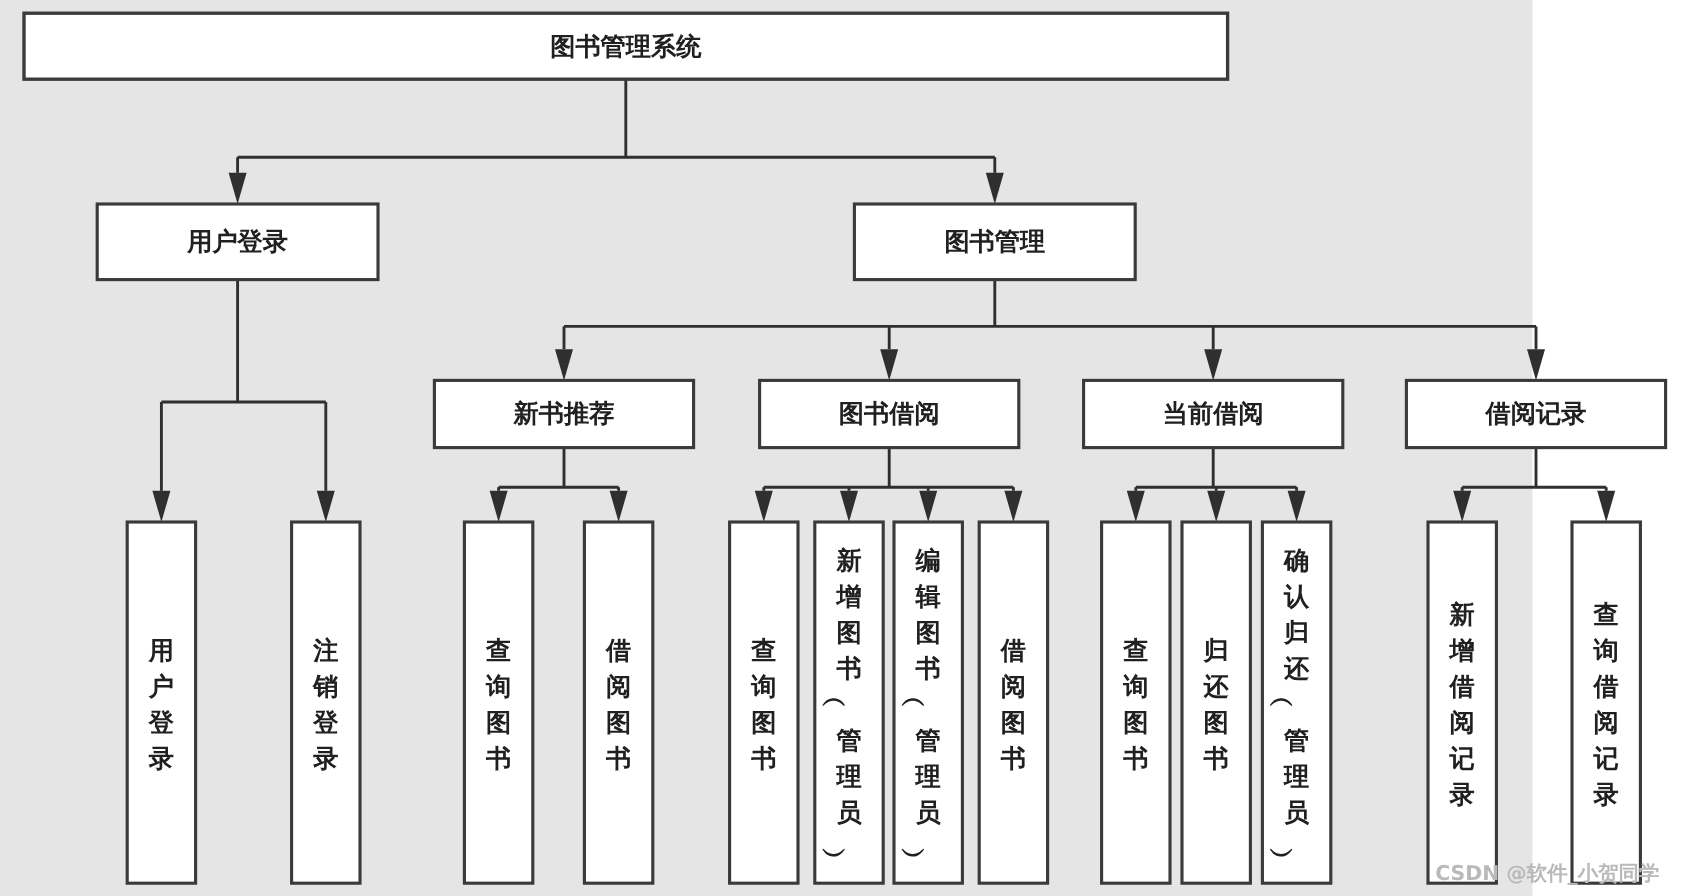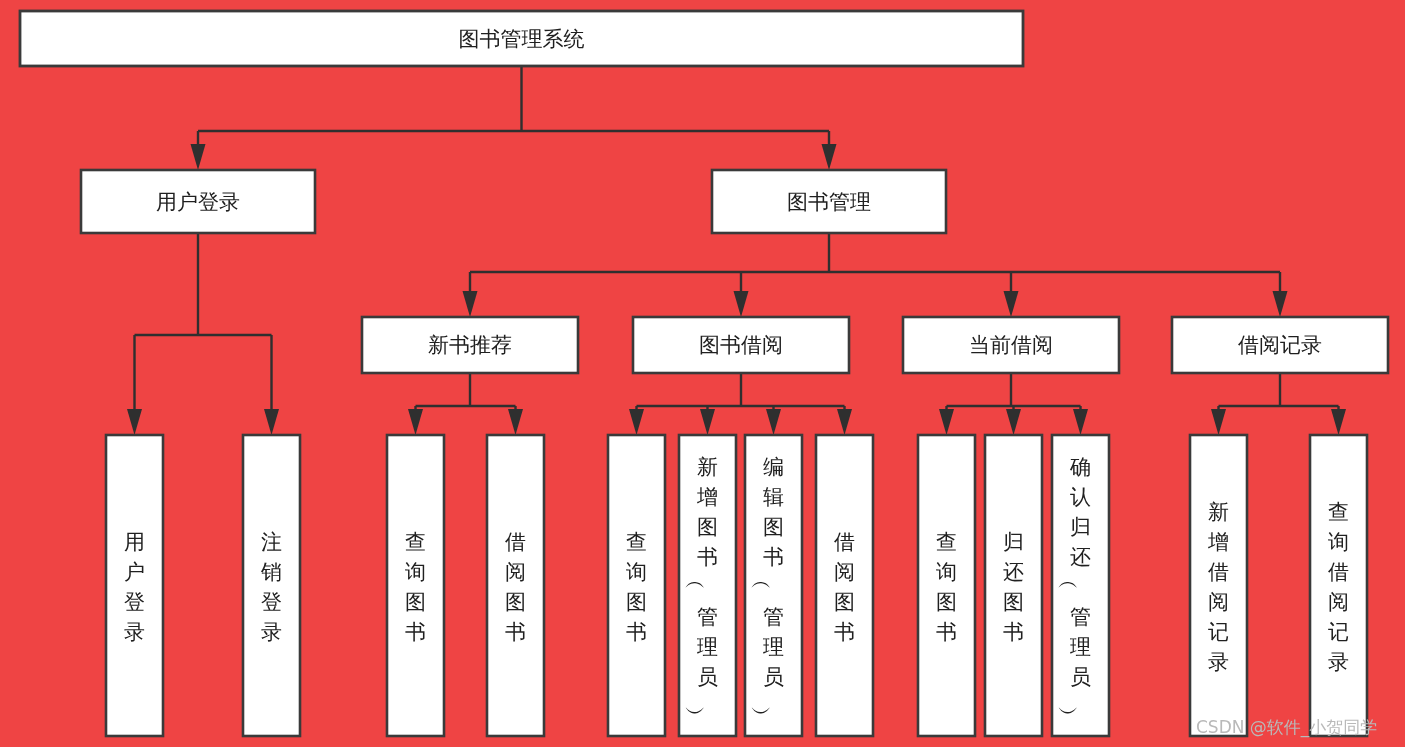--- a/index.html
+++ b/index.html
@@ -9,23 +9,24 @@
     background: #ffffff;
   }
   body {
     width: 1405px;
     height: 747px;
     overflow: hidden;
     font-family: "DejaVu Sans", "Liberation Sans", sans-serif;
   }
   #diagram-root {
     position: relative;
-    width: 1405px;
+    width: 1277px;
     height: 747px;
-    background: #ef4444;
+    background: #e5e5e5;
+    font-weight: bold;
   }
   svg.diagram-canvas {
     position: absolute;
     left: 0;
     top: 0;
     width: 1405px;
     height: 747px;
     display: block;
   }
   .node-box {

